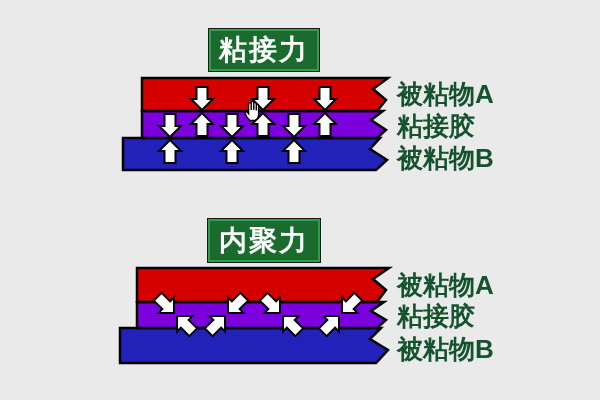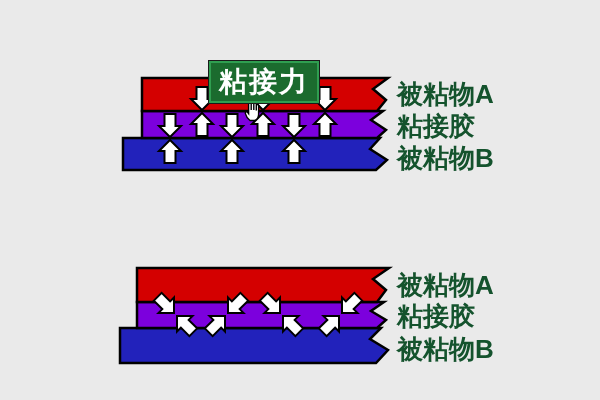--- a/index.html
+++ b/index.html
@@ -5,21 +5,21 @@
   html,body{margin:0;padding:0;}
   body{width:600px;height:400px;overflow:hidden;background:#eaeaea;}
   #stage{position:relative;width:600px;height:400px;background:#eaeaea;
          font-family:"Liberation Sans",sans-serif;}
   #diagram-svg{position:absolute;left:0;top:0;}
   .bar{stroke:#000;stroke-width:2.5;stroke-linejoin:miter;}
   .title-badge{position:absolute;display:flex;align-items:center;justify-content:center;
     box-sizing:border-box;background:#1b6b2e;border:2px solid #2f9e50;outline:1px solid #1a1a1a;
     color:#ffffff;font-weight:bold;font-size:28px;letter-spacing:2px;line-height:1;
     font-family:"Liberation Sans",sans-serif;}
-  #title-adhesion{left:209px;top:29px;width:110px;height:42px;margin-top:32px;}
+  #title-adhesion{left:209px;top:29px;width:110px;height:42px;}
   #title-cohesion{left:208px;top:219px;width:112px;height:43px;}
   .layer-label{position:absolute;left:397px;color:#14532d;font-weight:bold;font-size:26px;
     line-height:1;white-space:nowrap;font-family:"Liberation Sans",sans-serif;}
 </style>
 </head>
 <body>
 
 <div id="stage">
 
   <svg id="diagram-svg" width="600" height="400" viewBox="0 0 600 400">
@@ -64,20 +64,21 @@
       <path d="M6,19.5 C3.8,17.8 2,15 1.4,12.6 C1,11 2.8,10.2 3.8,11.5 L4.6,12.6
                L4.6,3 C4.6,1.1 7.2,1.1 7.2,3 L7.2,9
                L7.2,1.7 C7.2,-0.2 9.8,-0.2 9.8,1.7 L9.8,9
                L9.8,2.8 C9.8,1 12.3,1 12.3,2.9 L12.3,9.5
                L12.3,4.7 C12.3,3 14.6,3 14.6,4.8 L14.6,13.2
                C14.6,16.6 13,18.4 10.8,19.5 Z" fill="#ffffff" stroke="#000000" stroke-width="1.4"></path>
     </g>
   </svg>
 
   <div class="title-badge" id="title-adhesion">粘接力</div>
+  <div class="title-badge" id="title-cohesion">内聚力</div>
 
   <div class="layer-label" style="top:81px">被粘物A</div>
   <div class="layer-label" style="top:113px">粘接胶</div>
   <div class="layer-label" style="top:145px">被粘物B</div>
 
   <div class="layer-label" style="top:272px">被粘物A</div>
   <div class="layer-label" style="top:303px">粘接胶</div>
   <div class="layer-label" style="top:336px">被粘物B</div>
 
 </div>

